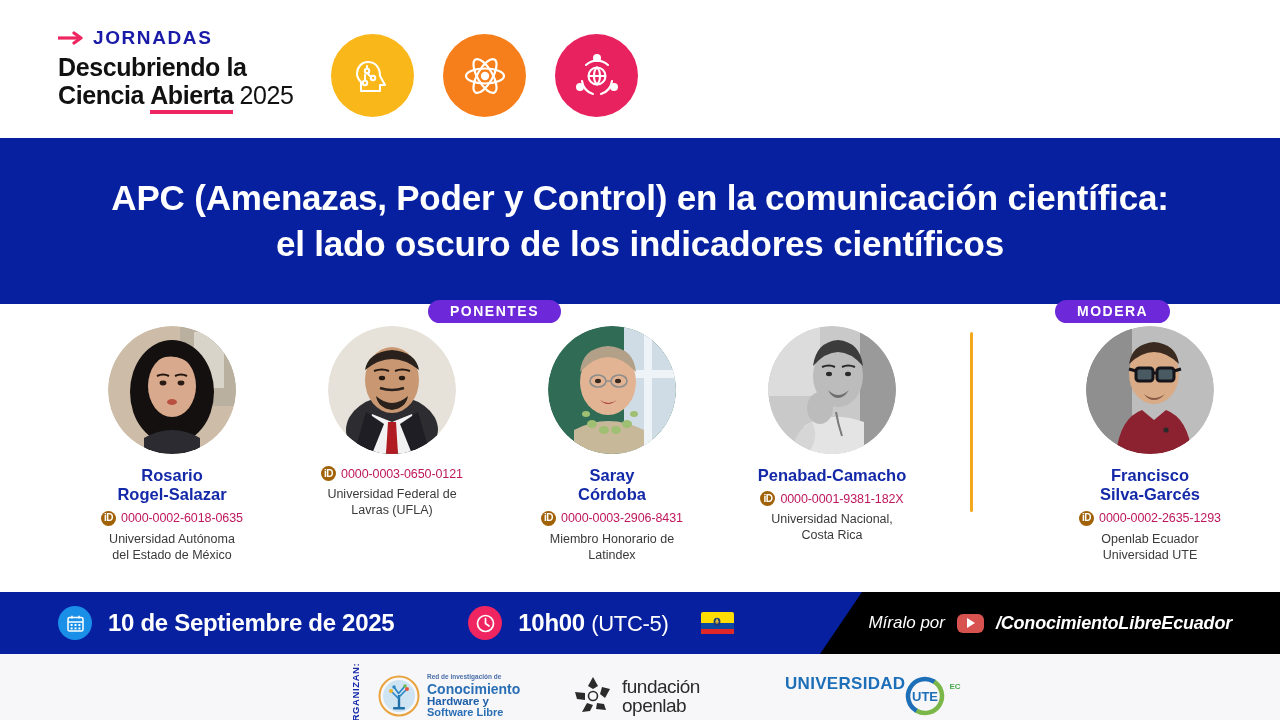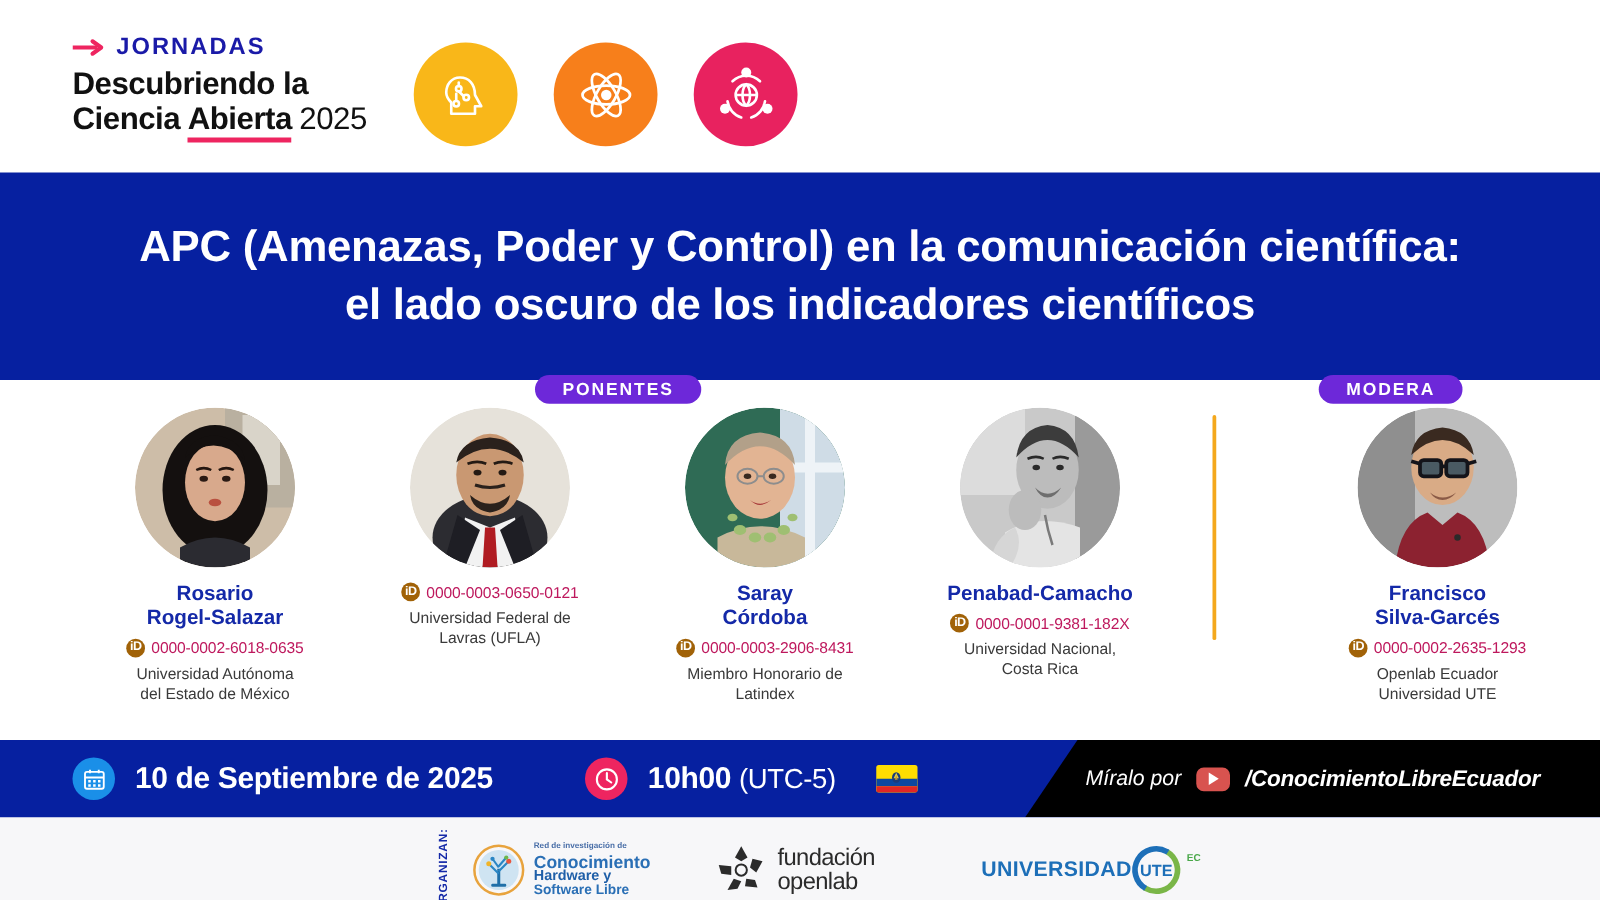--- a/index.html
+++ b/index.html
@@ -339,21 +339,20 @@
   .ol-mark { width: 42px; height: 42px; }
   .ol-txt { line-height: 1.0; color: #2b2b2b; }
   .ol1, .ol2 { font-size: 19px; font-weight: normal; letter-spacing: -0.5px; }
 
   .logo-ute {
     position: absolute;
     left: 785px;
     top: 50%;
     transform: translateY(-50%);
     display: flex;
-    align-items: center;
   }
   .ute-word {
     font-size: 17px;
     font-weight: bold;
     color: #1d6fb8;
     letter-spacing: 0.3px;
   }
   .ute-ring {
     width: 44px; height: 44px;
     margin-left: -2px;

